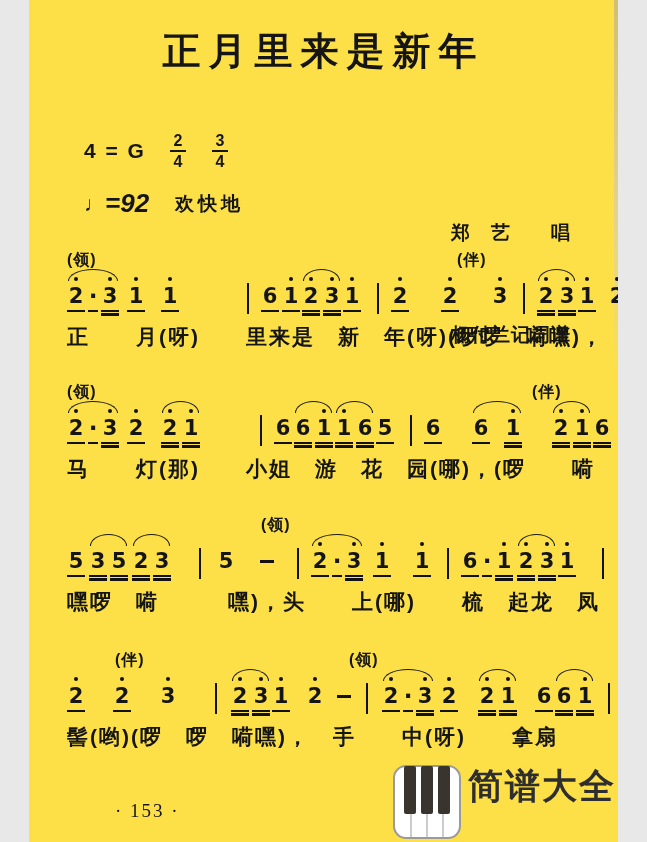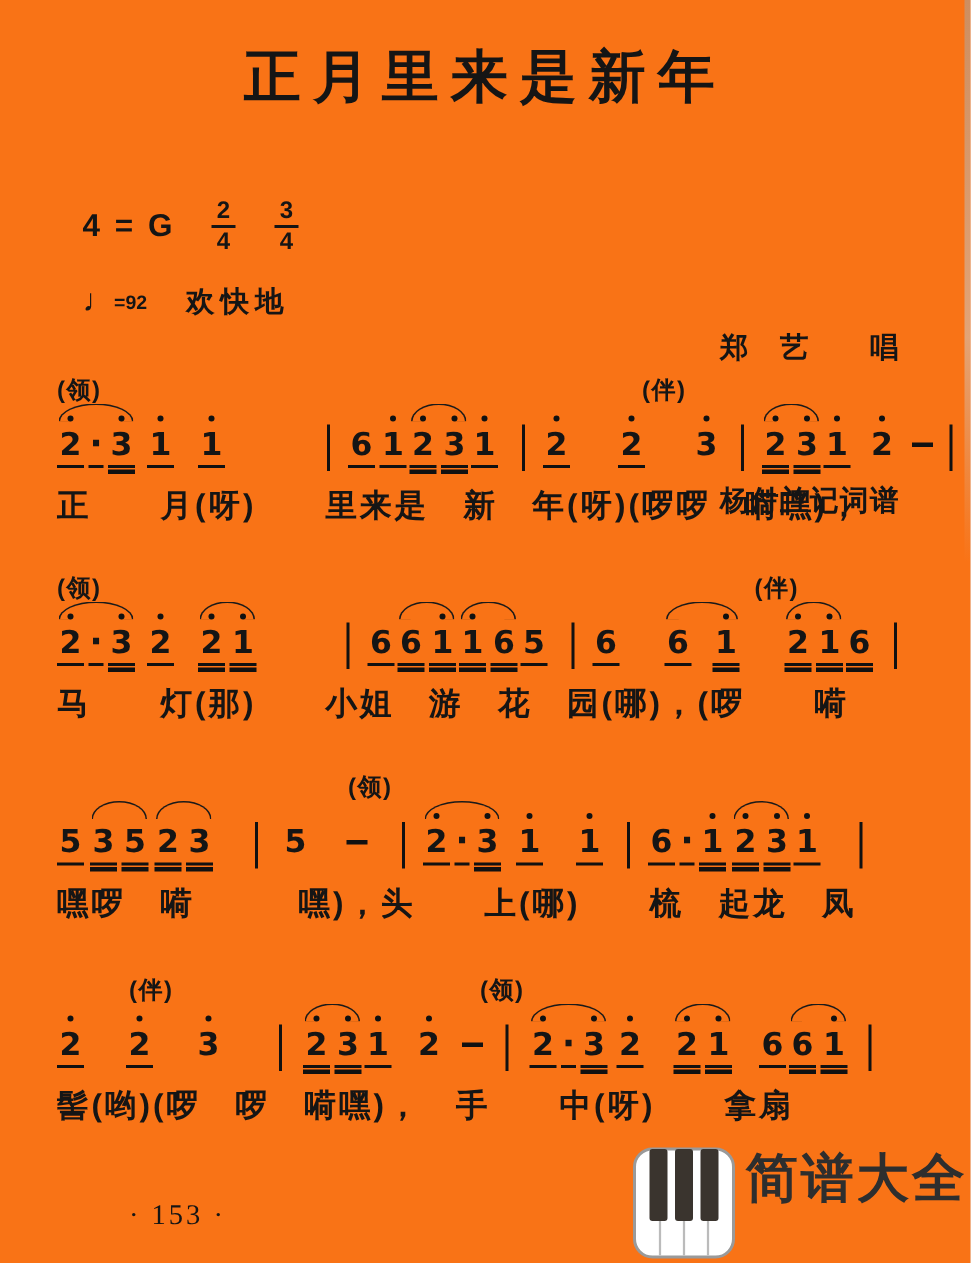--- a/index.html
+++ b/index.html
@@ -1,37 +1,37 @@
 <!DOCTYPE html>
 <html><head>
 <meta charset="utf-8">
 <style>
   html,body { margin:0; padding:0; background:#e8e8e8; }
   .page {
-    position:relative; width:647px; height:842px; margin:0 auto;
-    background:#f97316; color:#151515; overflow:hidden;
+    position:relative; width:589px; height:842px; margin:0 auto;
+    background:#fde047; color:#151515; overflow:hidden;
     font-family:"Liberation Sans","DejaVu Sans",sans-serif;
   }
   
   .scan-streak{ position:absolute; right:0; top:0; width:4px; height:375px;
     background:linear-gradient(180deg,#a9a49e,#cfcbc6 60%,rgba(255,255,255,0)); opacity:.55; }
 
   
   .title{ position:absolute; top:26px; left:0; width:100%; text-align:center;
     font-size:38px; font-weight:900; letter-spacing:8px; }
   .subtitle{ position:absolute; top:97px; left:0; width:100%; text-align:center;
     font-size:19px; font-weight:600; letter-spacing:3px; }
   .keyrow{ position:absolute; top:132px; left:55px; display:flex; align-items:center; }
   .keysig{ font-size:21px; font-weight:700; letter-spacing:2px; }
   .frac{ display:inline-flex; flex-direction:column; align-items:center; margin-left:22px; width:20px; }
   .frac .num,.frac .den{ font-size:16px; font-weight:800; line-height:17px; }
   .frac .fbar{ width:16px; height:2px; background:#151515; margin:1px 0; }
   .temporow{ position:absolute; top:188px; left:55px; display:flex; align-items:center; }
   .tnote{ font-size:21px; font-weight:700; }
-  .tval{ font-size:13px; font-weight:700; }
+  .tval{ font-size:26px; font-weight:700;font-style:italic; }
   .tmood{ font-size:19px; font-weight:700; letter-spacing:4px; margin-left:26px; }
   .credits{ position:absolute; top:148px; right:47px; text-align:right;
     font-size:19px; font-weight:700; line-height:34px; white-space:pre; letter-spacing:1px; }
 
   
   .line{ position:absolute; left:38px; right:16px; }
   .part-label{ position:absolute; top:0; font-size:16px; font-weight:700; letter-spacing:1px; }
   .notes{ display:flex; align-items:flex-start; margin-top:27px; }
   .grp{ position:relative; display:inline-flex; column-gap:3px; }
   .grp.arc::before{ content:''; position:absolute; left:1px; right:1px; top:-8px; height:11px;

